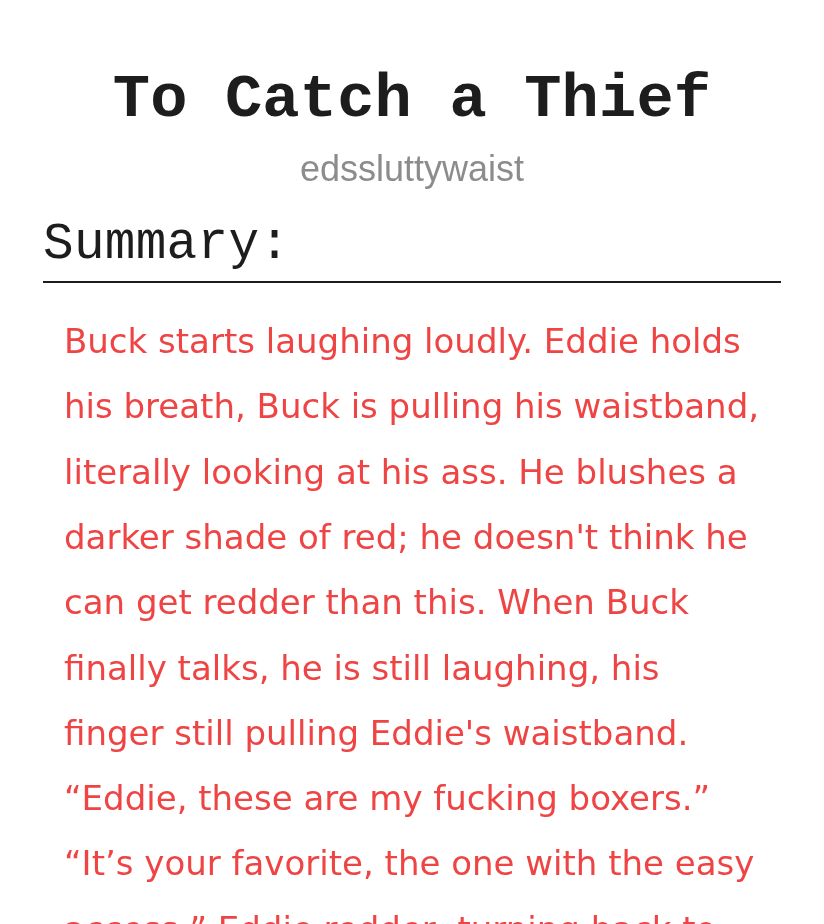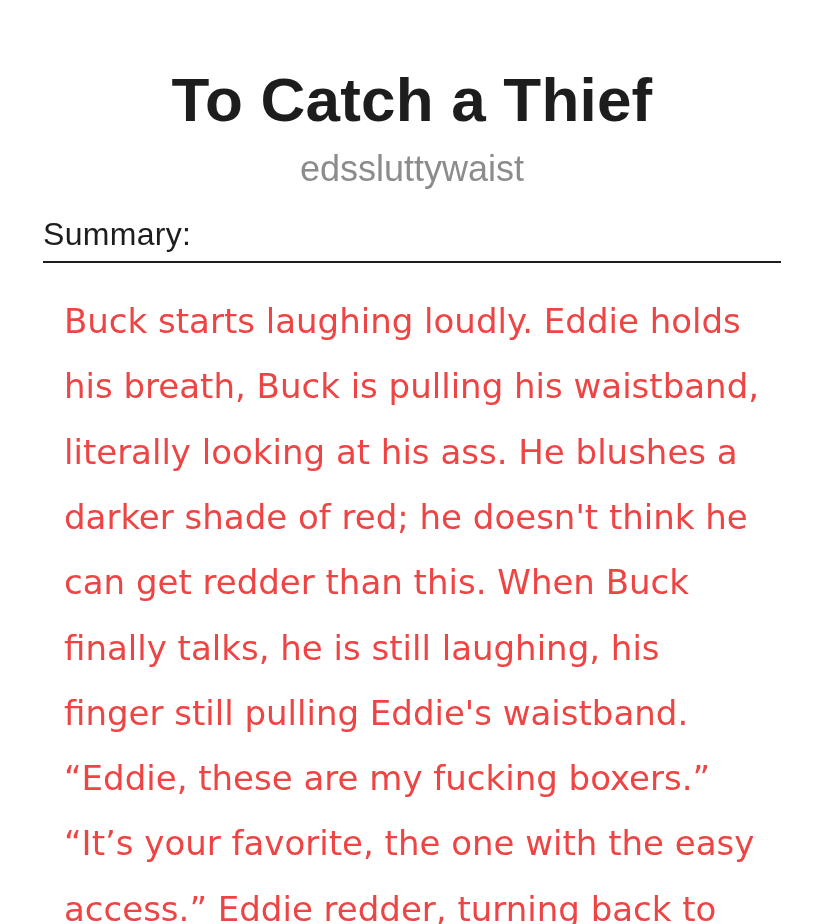--- a/index.html
+++ b/index.html
@@ -15,42 +15,42 @@
     overflow: hidden;
   }
   .page {
     width: 824px;
     height: 924px;
     box-sizing: border-box;
     padding: 56px 40px 0 40px;
     position: relative;
   }
   .work-title {
-    font-family: Liberation Sans, sans-serif;
+    font-family: Liberation Mono, monospace;
     font-weight: bold;
     font-size: 62px;
     line-height: 1.1;
     text-align: center;
     color: #1d1d1d;
     margin: 10px 0 4px 0;
     letter-spacing: 0.2px;
   }
   .byline {
     font-family: Liberation Sans, sans-serif;
     font-size: 36px;
     text-align: center;
     color: #8c8c8c;
     margin: 14px 0 26px 0;
   }
   .summary-heading-wrap {
     padding: 0 3px;
   }
   .summary-heading {
-    font-family: Liberation Sans, sans-serif;
-    font-size: 32px;
+    font-family: Liberation Mono, monospace;
+    font-size: 51px;
     color: #1d1d1d;
     margin: 0;
     padding-bottom: 8px;
     border-bottom: 2px solid #1d1d1d;
     font-weight: normal;
     letter-spacing: 0.3px;
   }
   .summary-body {
     margin-top: 26px;
     padding: 0 24px 0 24px;

